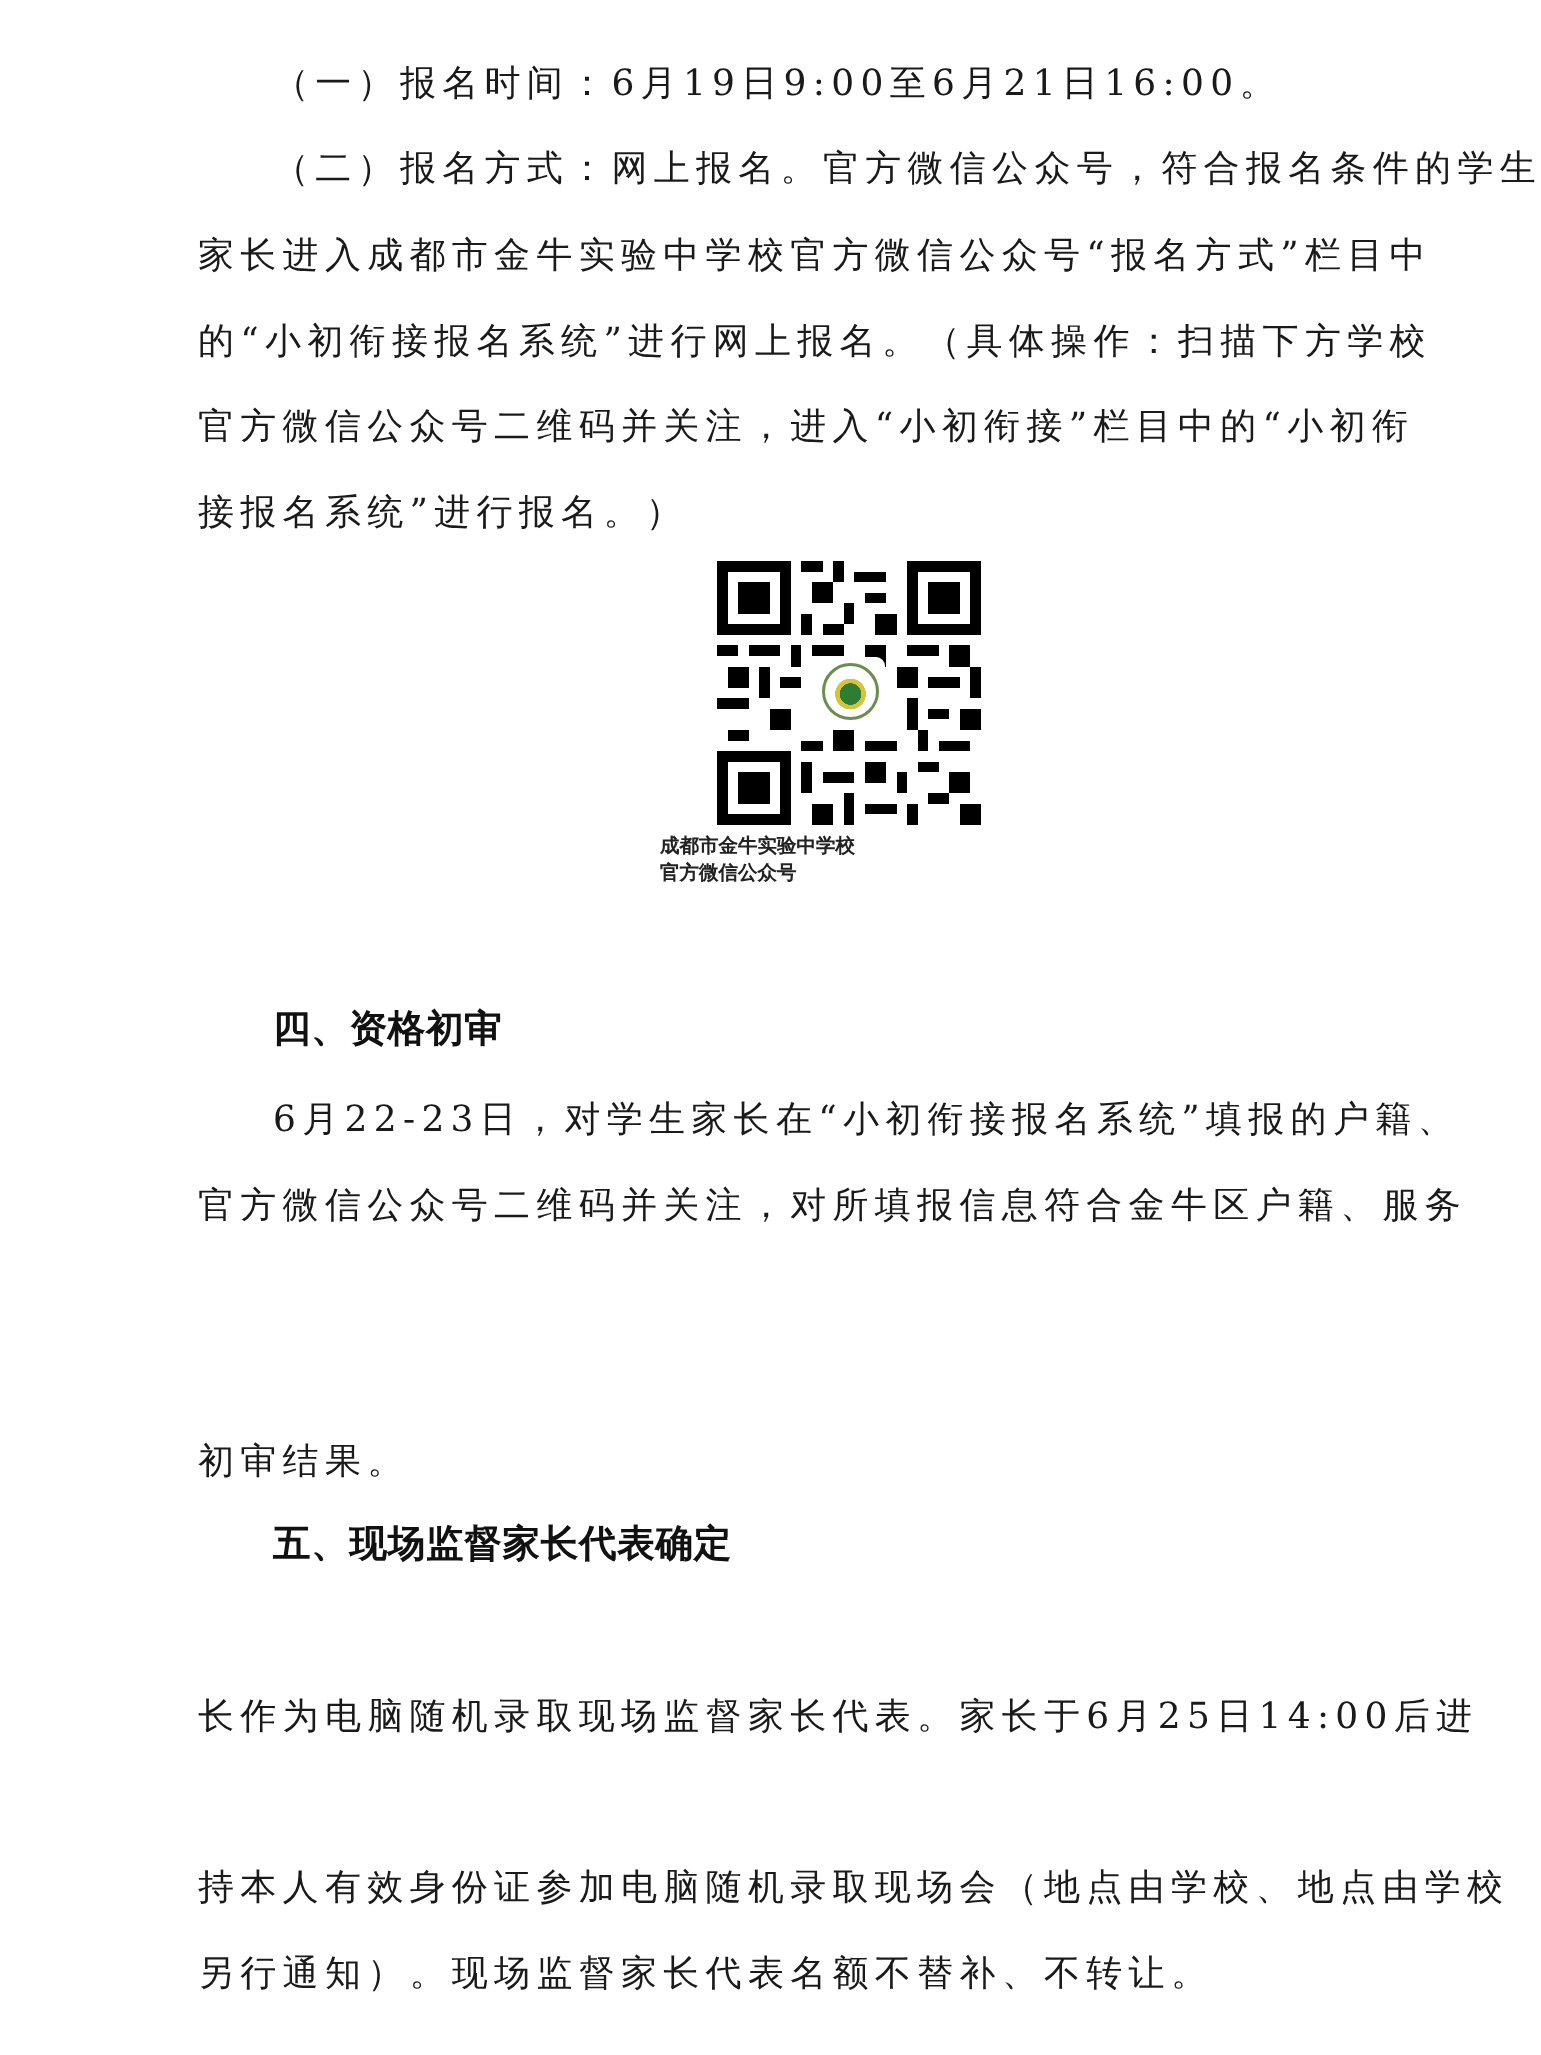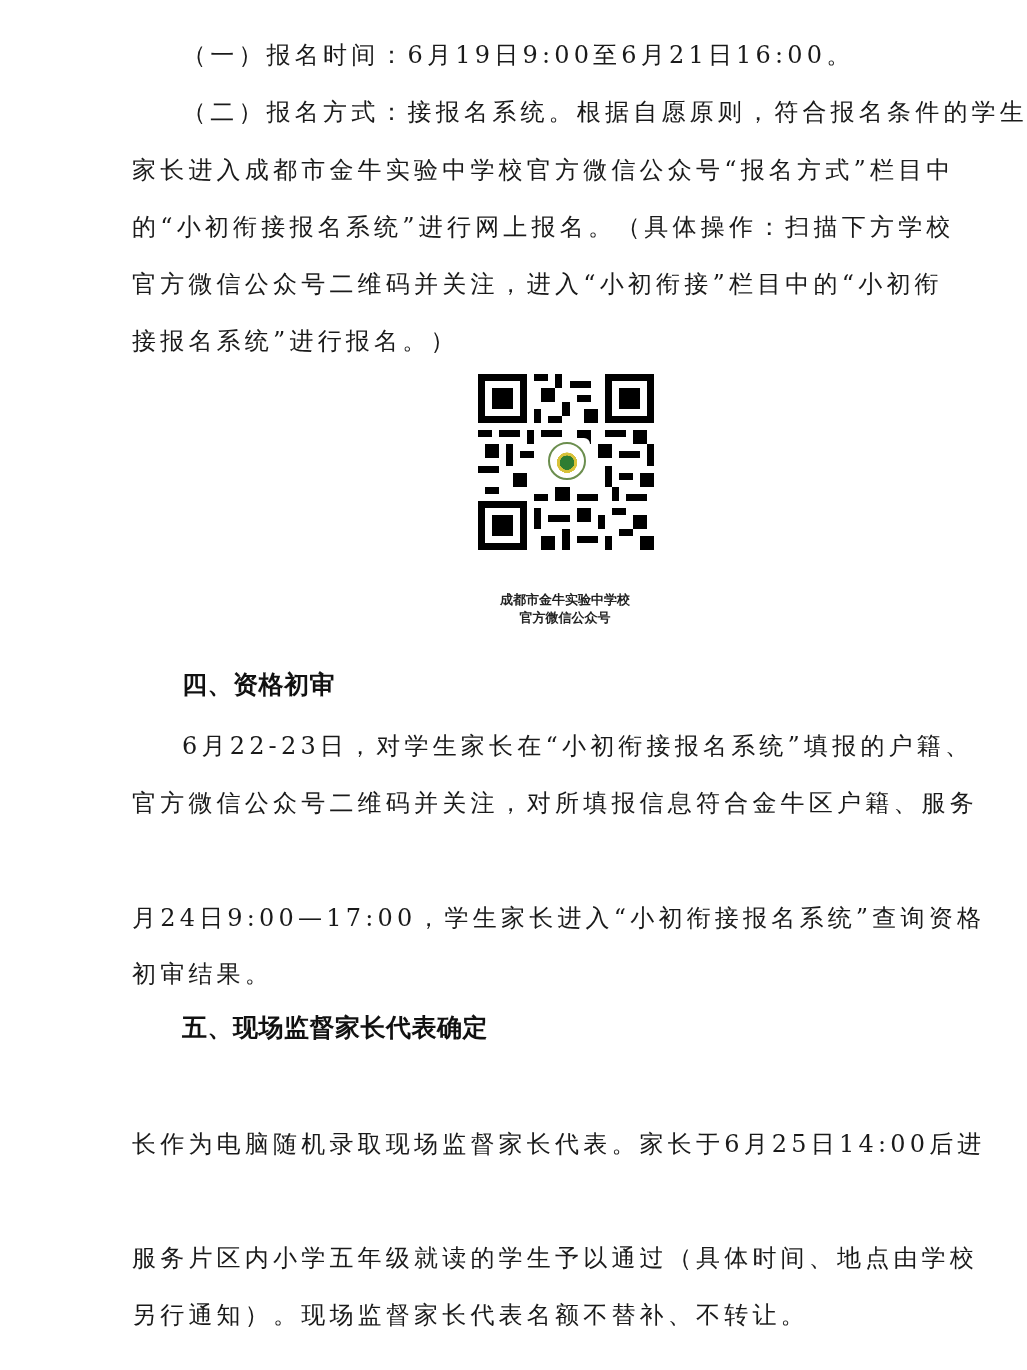--- a/index.html
+++ b/index.html
@@ -10,49 +10,49 @@
     }
     .page { position: absolute; left: 0; top: 0; width: 1027px; height: 1066px; }
     .line {
       position: absolute; left: 132px; width: 780px;
       font-size: 24px; line-height: 30px; white-space: nowrap;
       letter-spacing: 4.2px;
     }
     .indent { left: 182px; }
     .heading {
       position: absolute; left: 182px;
-      font-family: Liberation Mono, monospace;
+      font-family: Liberation Serif, serif;
       font-weight: bold; font-size: 25px; line-height: 30px; letter-spacing: 0.5px;
       color: #111;
     }
     .qr-wrap { position: absolute; left: 478px; top: 374px; width: 176px; height: 176px; }
     .qr-wrap svg { display: block; }
     .qr-logo {
       position: absolute; left: 66px; top: 64px; width: 46px; height: 46px;
       background: #fff; border-radius: 6px; display: flex; align-items: center; justify-content: center;
     }
     .qr-logo-inner {
       width: 38px; height: 38px; border-radius: 50%;
       border: 2px solid #6b8e4e; box-sizing: border-box;
       background: radial-gradient(circle at 50% 55%, #2e7d32 0 28%, #d8c23a 29% 40%, #ffffff 41%);
     }
     .qr-caption {
-      position: absolute; left: 440px; width: 250px; text-align: center;
+      position: absolute; left: 440px; width: 250px; text-align: left;
       font-family: "DejaVu Sans", "Liberation Sans", sans-serif;
-      font-weight: bold; font-size: 13px; line-height: 18px; color: #222; margin-top: 35px;
+      font-weight: bold; font-size: 13px; line-height: 18px; color: #222;
     }
   </style>
 </head>
 <body>
 
 <div class="page">
 
   <div class="line indent" style="top:40px">（一）报名时间：6月19日9:00至6月21日16:00。</div>
 
-  <div class="line indent" style="top:97px">（二）报名方式：接报名系统。根据自愿原则，符合报名条件的学生</div>
+  <div class="line indent" style="top:97px">（二）报名方式：网上报名。官方微信公众号，符合报名条件的学生</div>
   <div class="line" style="top:155px">家长进入成都市金牛实验中学校官方微信公众号“报名方式”栏目中</div>
   <div class="line" style="top:212px">的“小初衔接报名系统”进行网上报名。（具体操作：扫描下方学校</div>
   <div class="line" style="top:326px">接报名系统”进行报名。）</div>
   <div class="line" style="top:269px">官方微信公众号二维码并关注，进入“小初衔接”栏目中的“小初衔</div>
 
   <div class="qr-wrap">
     <svg width="176" height="176" viewBox="0 0 25 25" shape-rendering="crispEdges">
       <rect width="25" height="25" fill="#fff"></rect>
 
       <g fill="#000">
@@ -121,21 +121,20 @@
       <div class="qr-logo-inner"></div>
     </div>
   </div>
 
   <div class="qr-caption" style="top:556px">成都市金牛实验中学校</div>
   <div class="qr-caption" style="top:574px">官方微信公众号</div>
 
   <div class="heading" style="top:672px">四、资格初审</div>
   <div class="line indent" style="top:731px">6月22-23日，对学生家长在“小初衔接报名系统”填报的户籍、</div>
   <div class="line" style="top:788px">官方微信公众号二维码并关注，对所填报信息符合金牛区户籍、服务</div>
-  <div class="line" style="top:903px">月24日9:00—17:00，学生家长进入“小初衔接报名系统”查询资格</div>
   <div class="line" style="top:959px">初审结果。</div>
 
   <div class="heading" style="top:1015px">五、现场监督家长代表确定</div>
   <div class="line" style="top:1129px">长作为电脑随机录取现场监督家长代表。家长于6月25日14:00后进</div>
-  <div class="line" style="top:1243px">服务片区内小学五年级就读的学生予以通过（具体时间、地点由学校</div>
+  <div class="line" style="top:1243px">持本人有效身份证参加电脑随机录取现场会（地点由学校、地点由学校</div>
   <div class="line" style="top:1300px">另行通知）。现场监督家长代表名额不替补、不转让。</div>
 
 </div>
 
 </body></html>

